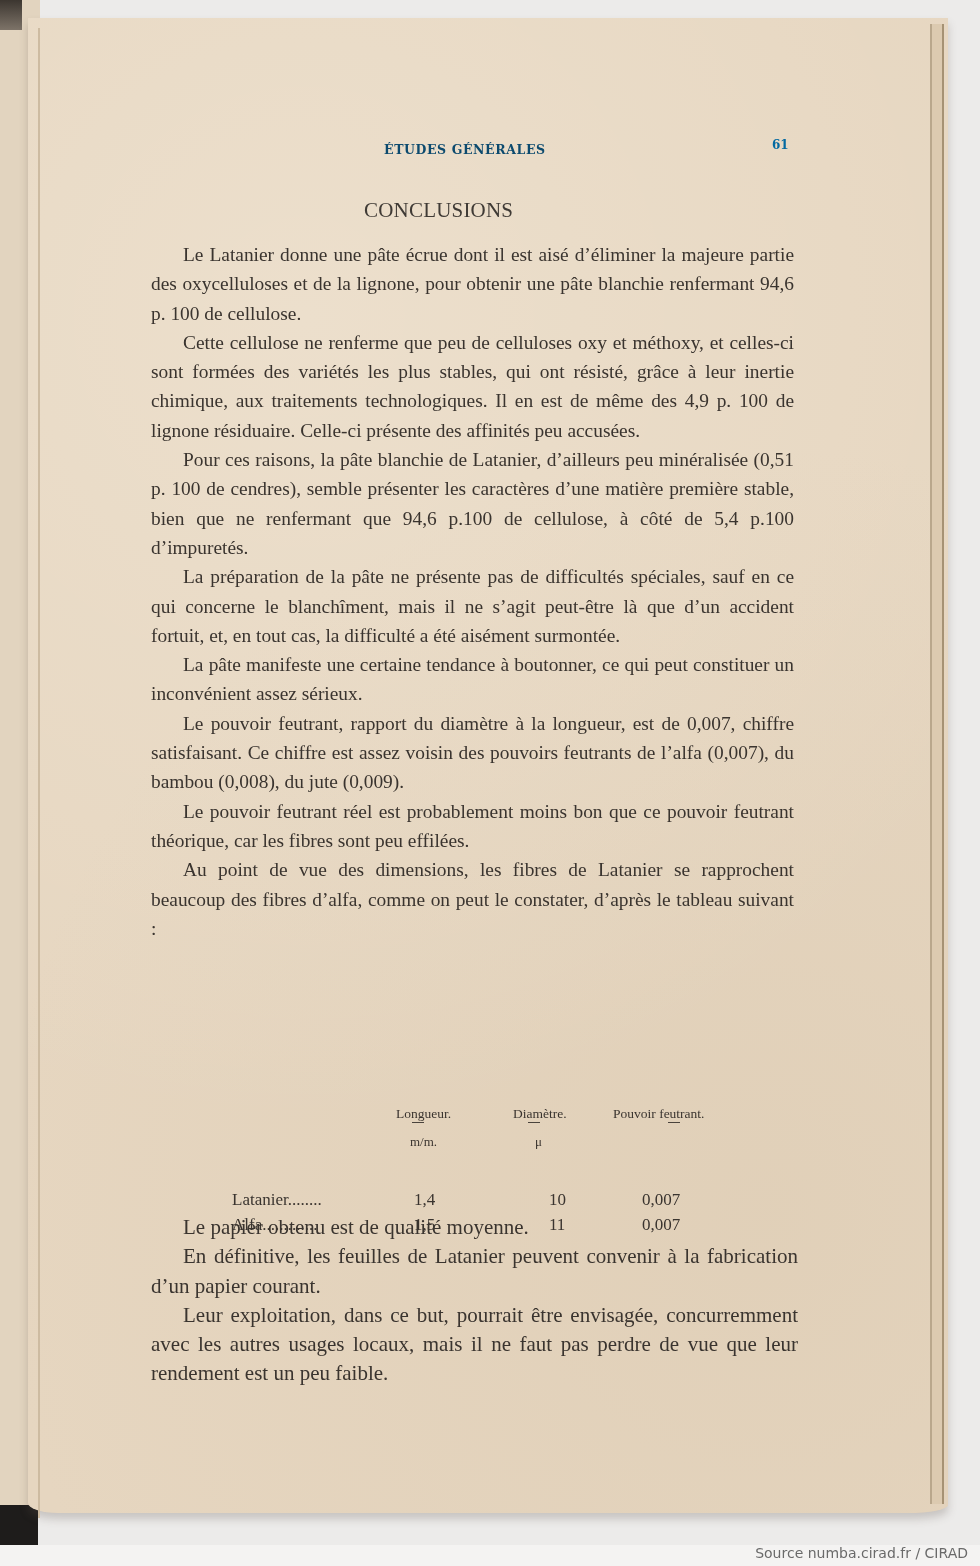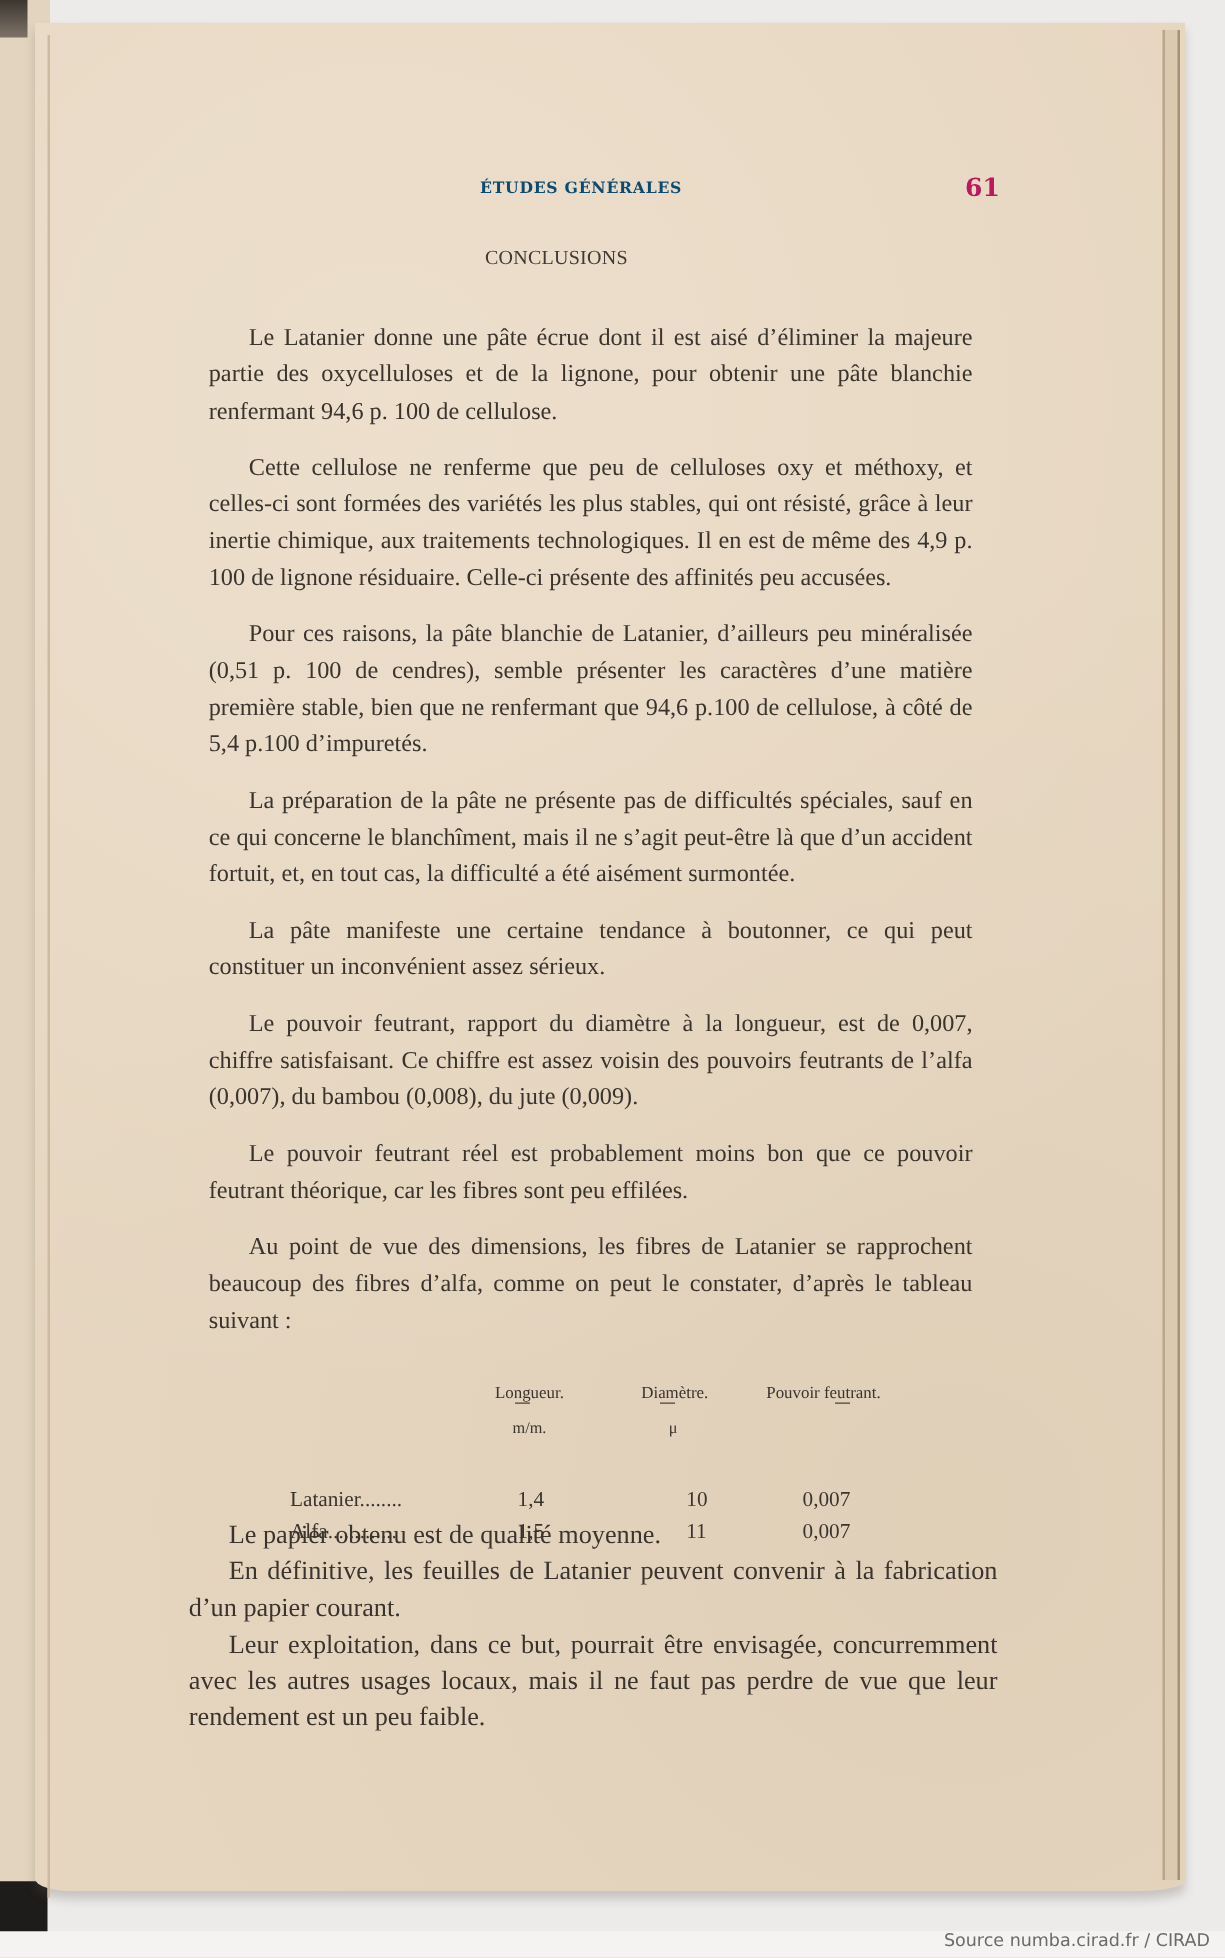--- a/index.html
+++ b/index.html
@@ -31,32 +31,32 @@
   }
   .gutter-line { position: absolute; left: 10px; top: 10px; width: 2px; height: 1490px; background: #cdbba1; }
 
   .runninghead {
     position: absolute; top: 142px; left: 384px;
     font-family: "DejaVu Serif", serif; font-weight: bold; font-size: 12.5px;
     letter-spacing: 0.6px; color: #0c4a6e;
   }
   .pagenum {
     position: absolute; top: 138px; left: 772px;
-    font-family: "DejaVu Serif", serif; font-weight: bold; font-size: 20px; color: #be185d;
+    font-family: "DejaVu Serif", serif; font-weight: bold; font-size: 12px; color: #0369a1;
   }
   .title {
-    position: absolute; top: 198px; left: 388px;
-    font-family: "Liberation Serif", serif; font-size: 16px; color: #3f3a35; letter-spacing: 0.2px;
+    position: absolute; top: 198px; left: 364px;
+    font-family: "Liberation Serif", serif; font-size: 21px; color: #3f3a35; letter-spacing: 0.2px;
   }
   .body {
     position: absolute; left: 151px; top: 240px; width: 643px;
     font-family: "Liberation Serif", serif; font-size: 19.4px; line-height: 29.3px;
     color: #3a342f; text-align: justify;
   }
-  .body p { margin: 16px; text-indent: 32px; }
+  .body p { margin: 0; text-indent: 32px; }
   .table {
     position: absolute; left: 232px; top: 1098px; width: 560px;
     font-family: "Liberation Serif", serif; color: #3a342f;
   }
   .th { position: absolute; top: 8px; font-size: 13.5px; }
   .dash { position: absolute; top: 24px; width: 12px; height: 1px; background: #4a433c; }
   .unit { position: absolute; top: 36px; font-size: 13px; }
   .row { position: absolute; left: 0; width: 560px; height: 26px; font-size: 17px; margin-top: 32px; }
   .cell { position: absolute; top: 0; }
   .after {

